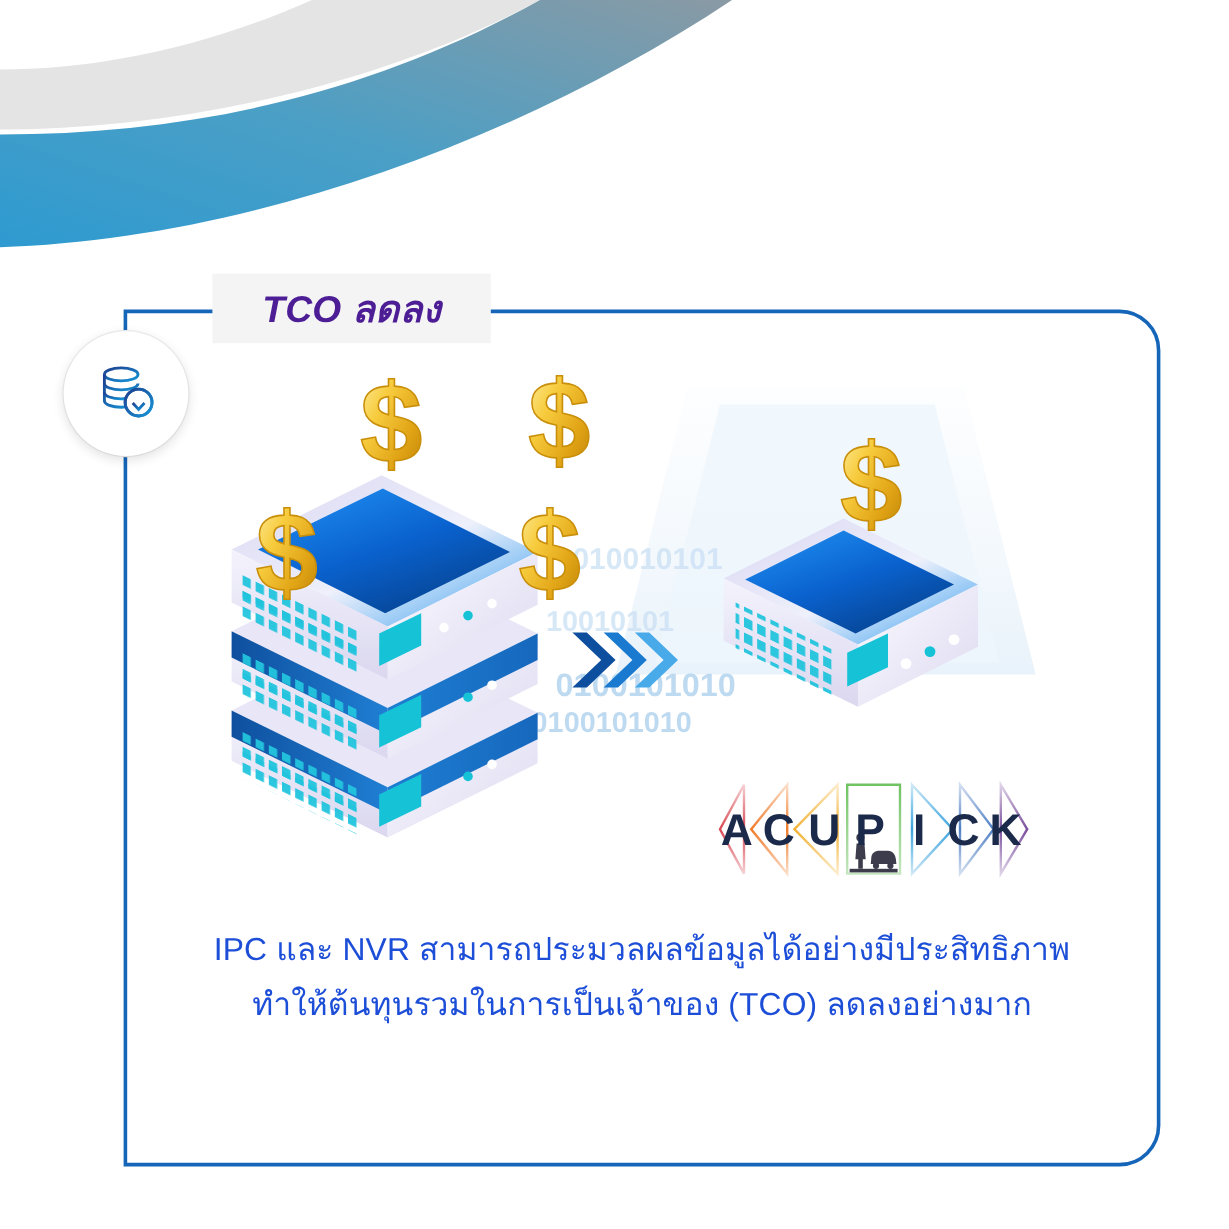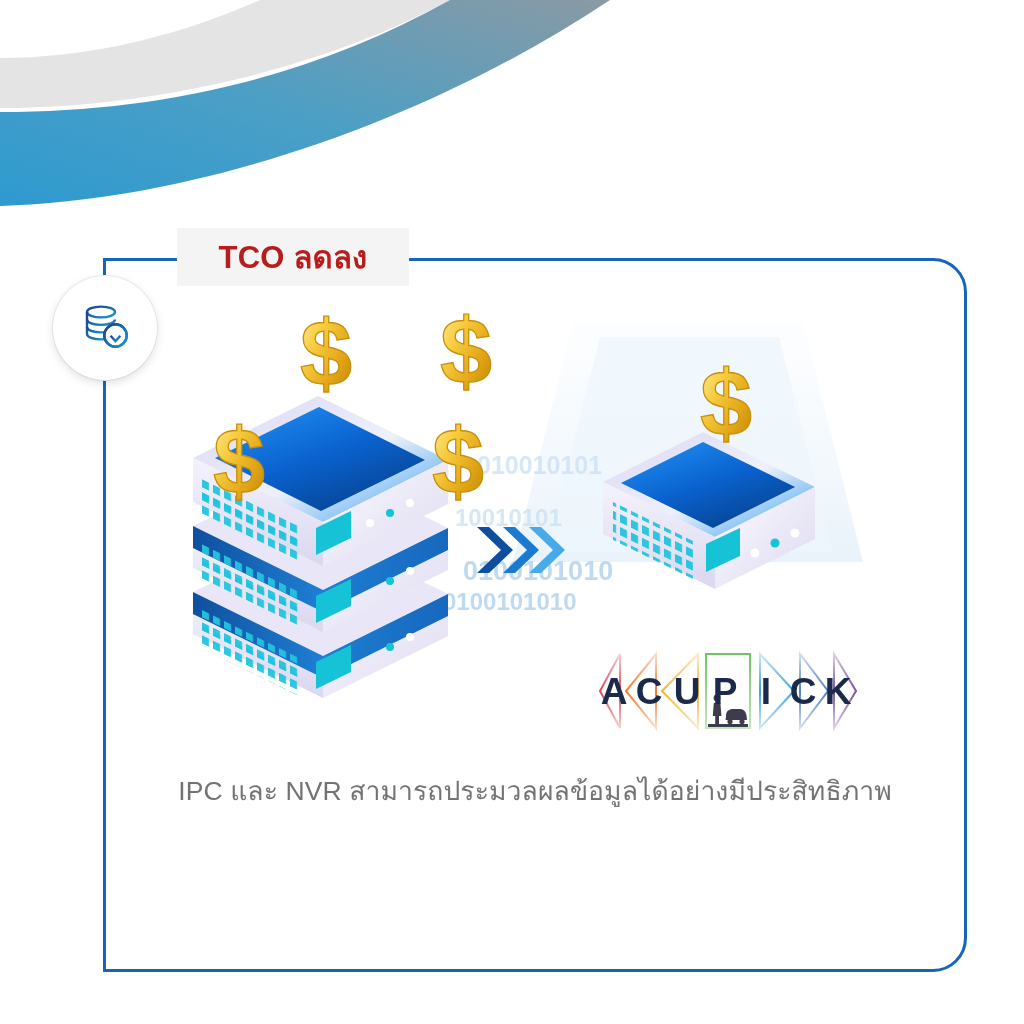--- a/index.html
+++ b/index.html
@@ -47,26 +47,27 @@
     top: 228px;
     width: 232px;
     height: 58px;
     background: #f4f4f4;
     display: flex;
     align-items: center;
     justify-content: center;
     z-index: 6;
   }
   .title-text {
-    color: #b91c1c;
+    color: #4c1d95;
     font-size: 31px;
     font-weight: bold;
     letter-spacing: 0.2px;
     white-space: nowrap;
     line-height: 1;
+    font-style: italic;
   }
 
   
   .badge-circle {
     position: absolute;
     left: 53px;
     top: 276px;
     width: 104px;
     height: 104px;
     border-radius: 50%;
@@ -98,21 +99,21 @@
     z-index: 5;
   }
 
   
   .body-copy {
     position: absolute;
     left: 103px;
     top: 768px;
     width: 864px;
     text-align: center;
-    color: #737373;
+    color: #1d4ed8;
     font-size: 26.5px;
     line-height: 46px;
     letter-spacing: 0.1px;
   }
   .body-copy .line { display: block; white-space: nowrap; }
 </style>
 </head>
 <body>
 
 <div class="wave-layer">
@@ -360,13 +361,14 @@
       <text x="127" y="56">P</text>
       <text x="168" y="56">I</text>
       <text x="205" y="56">C</text>
       <text x="240" y="56">K</text>
     </g>
   </svg>
 </div>
 
 <div class="body-copy">
   <span class="line">IPC และ NVR สามารถประมวลผลข้อมูลได้อย่างมีประสิทธิภาพ</span>
+  <span class="line">ทำให้ต้นทุนรวมในการเป็นเจ้าของ (TCO) ลดลงอย่างมาก</span>
 </div>
 
 </body></html>

